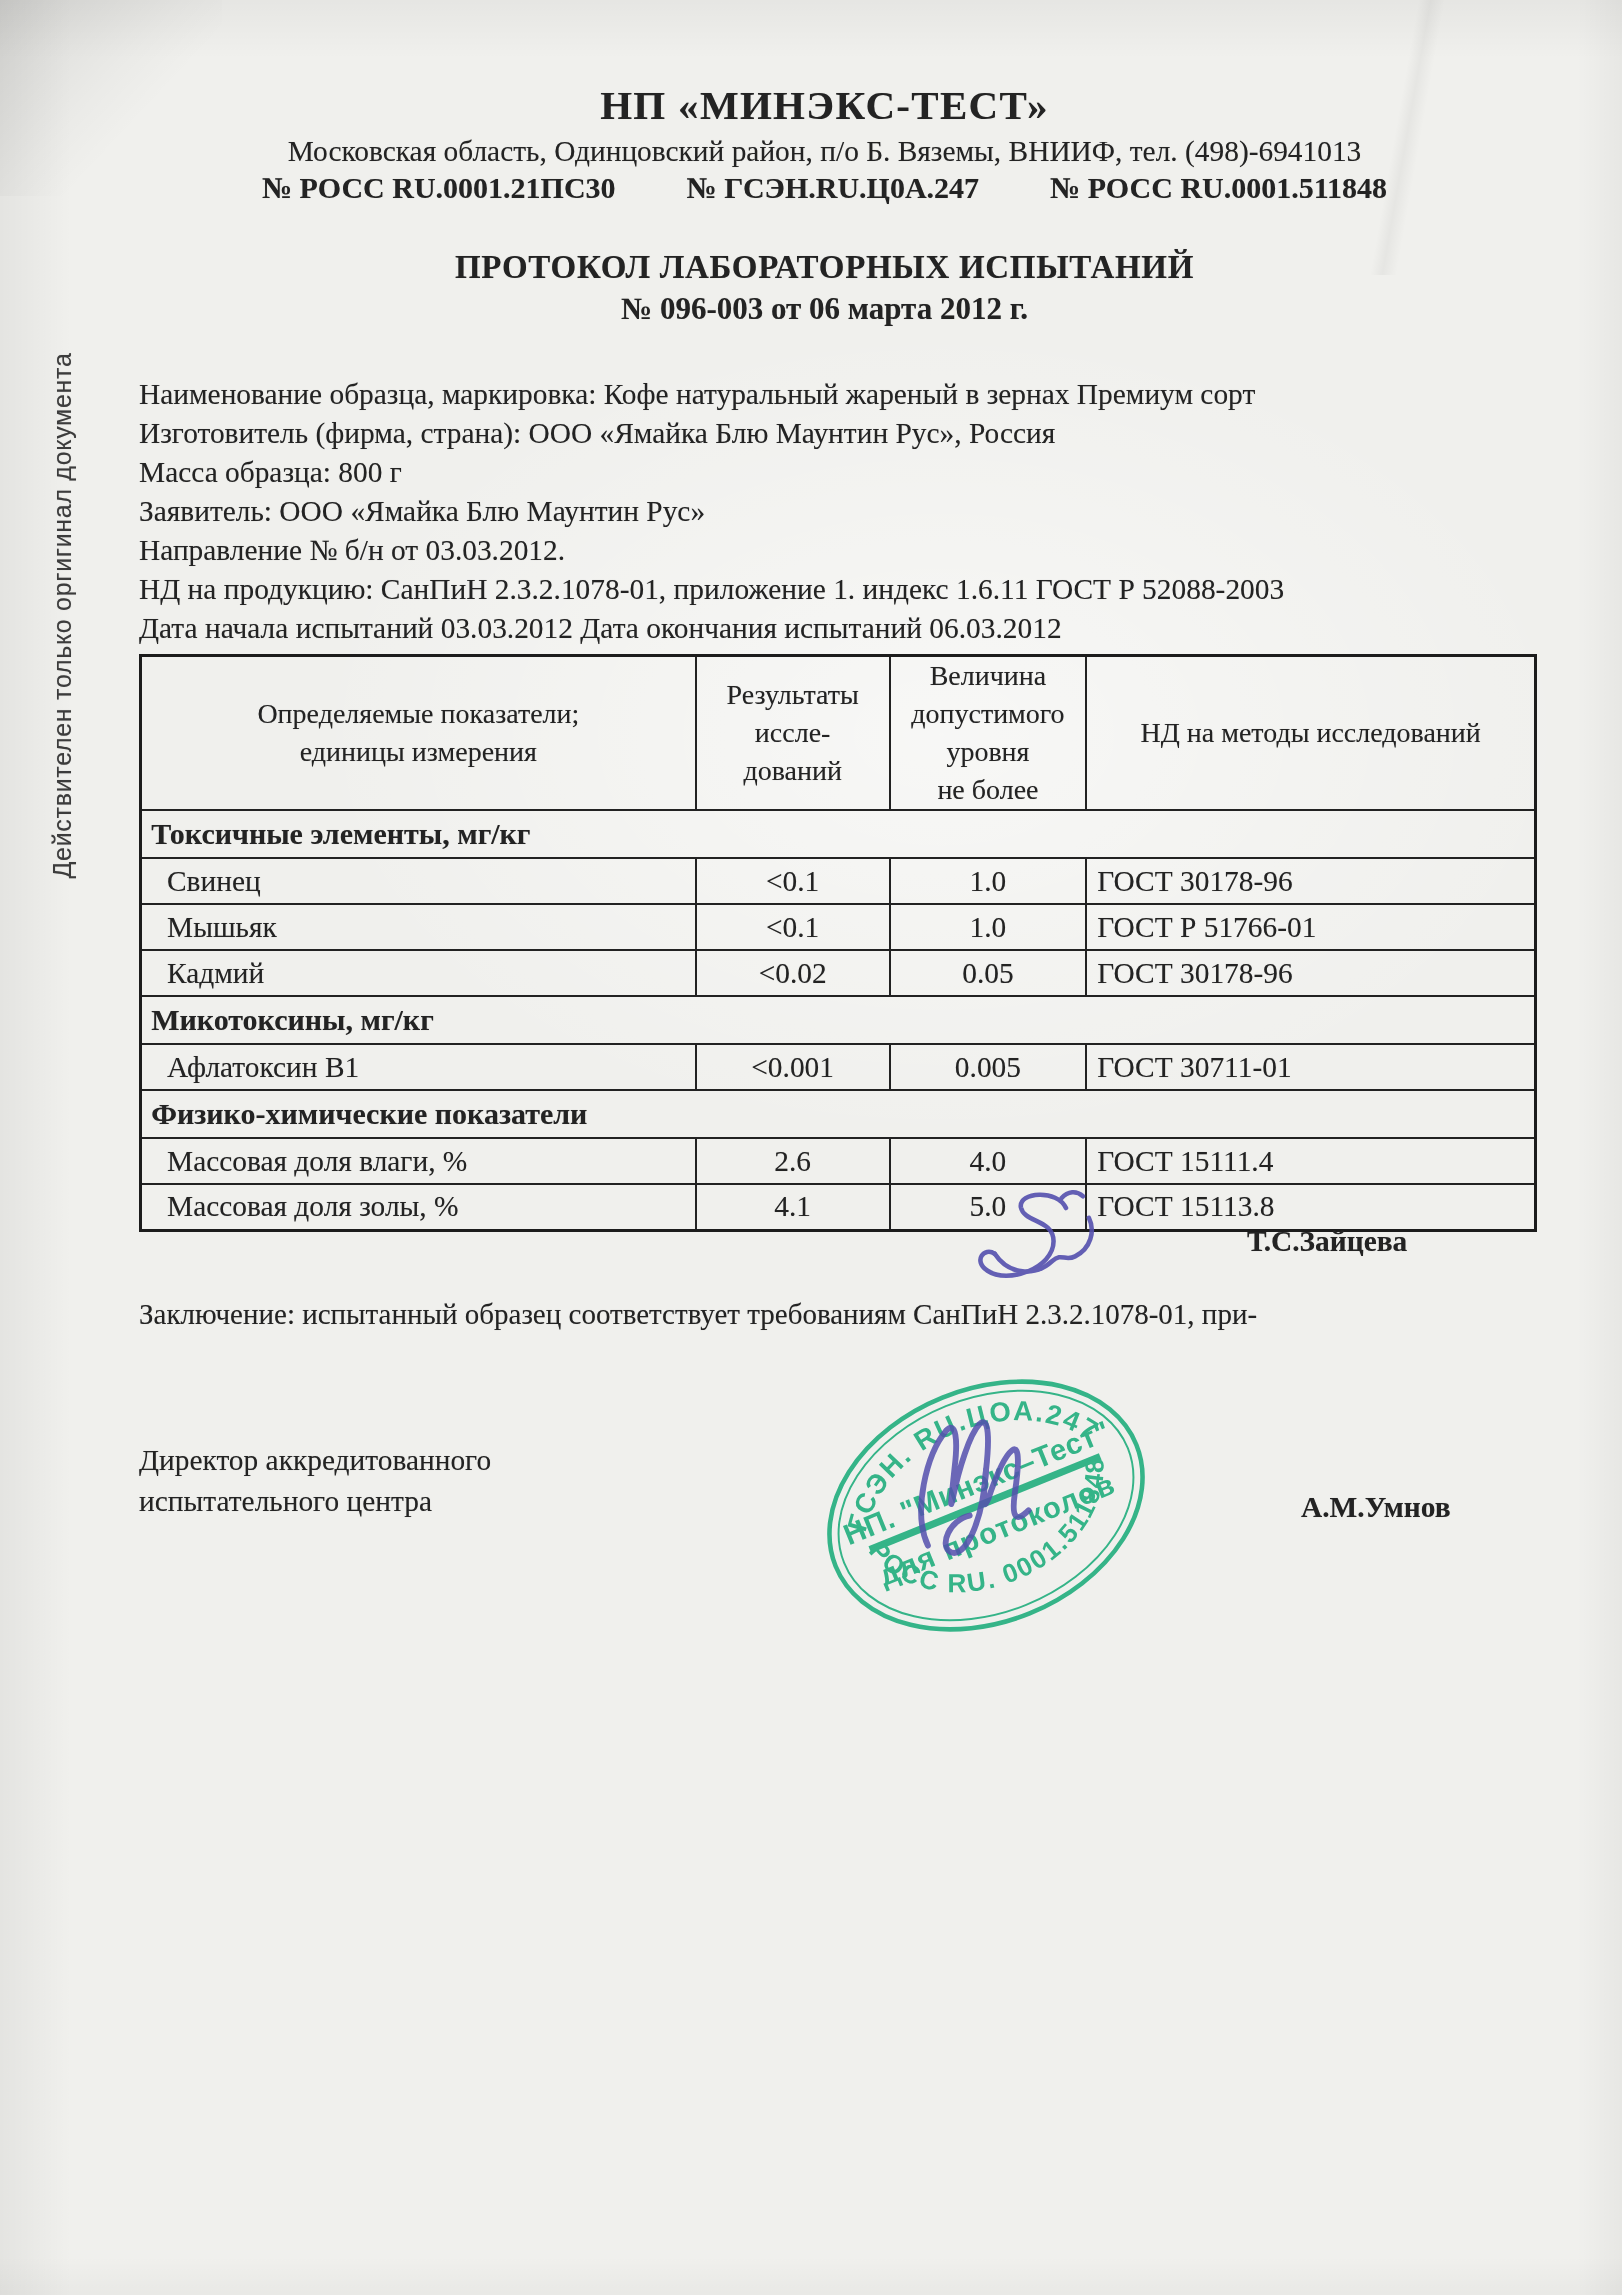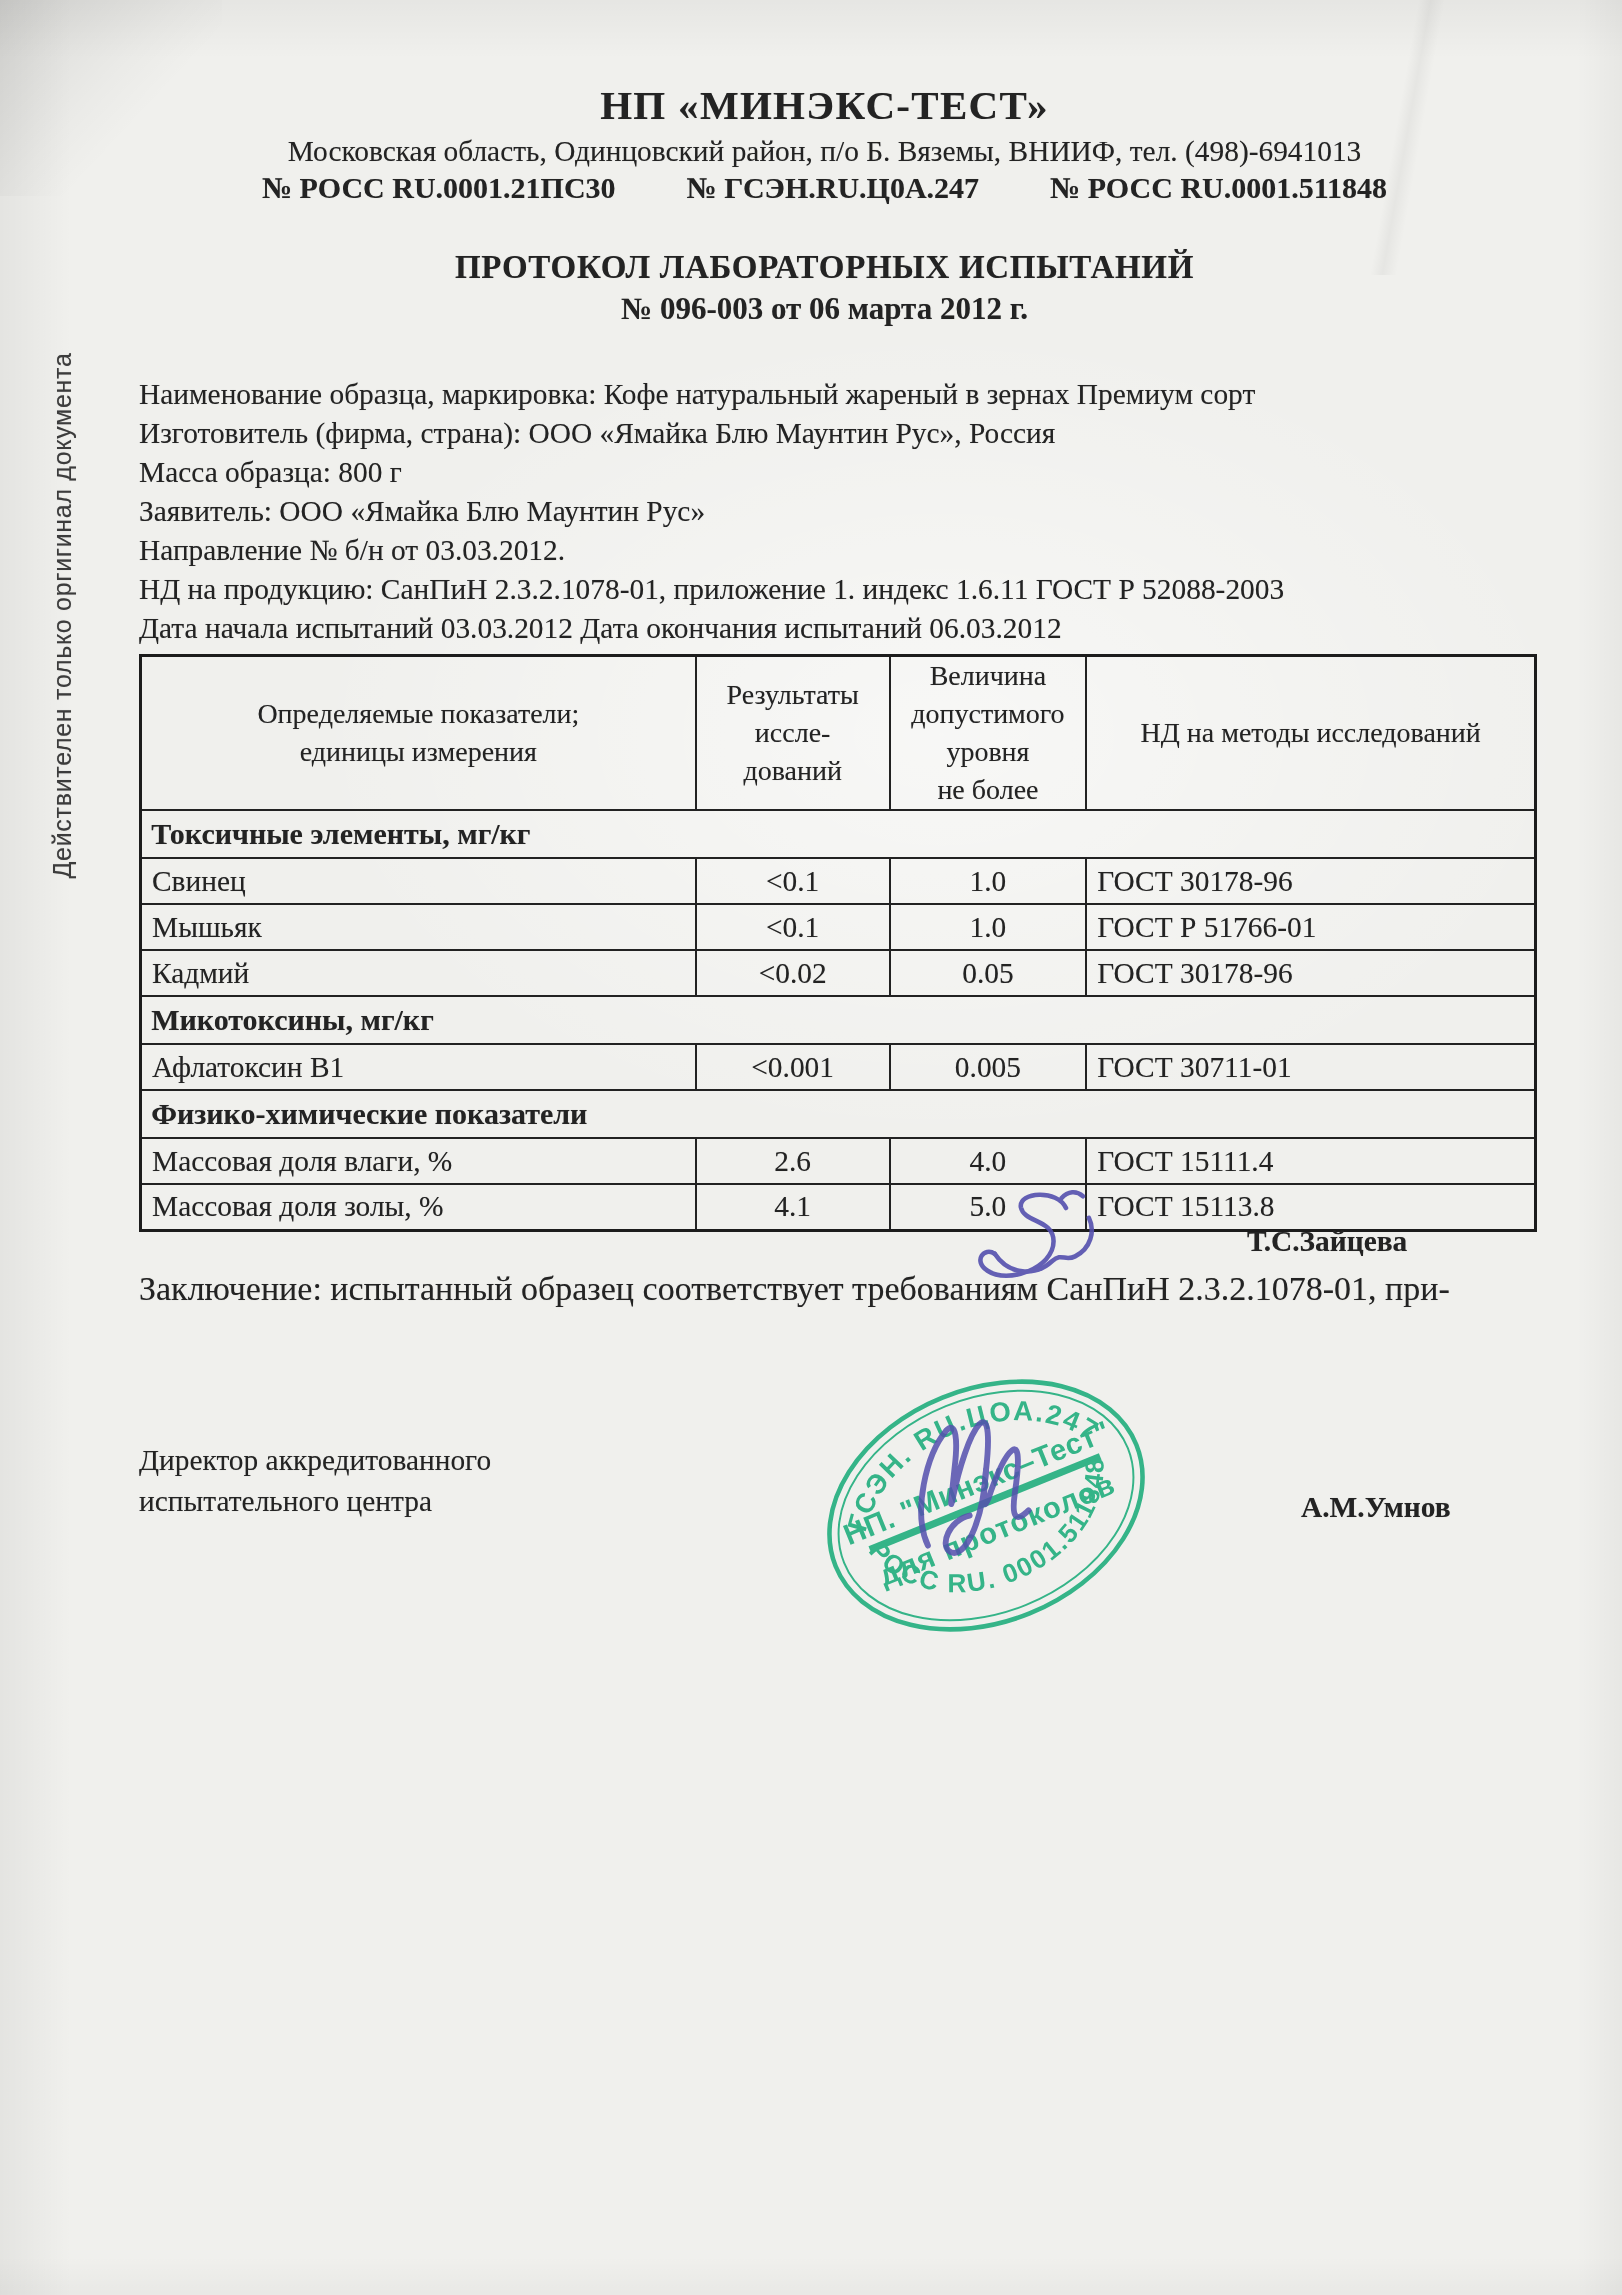--- a/index.html
+++ b/index.html
@@ -63,27 +63,27 @@
     border:2px solid #222; border-top-width:2.6px; border-bottom-width:2.6px;
     font-size:29.4px; color:#232323; text-shadow:0 0 0.7px rgba(50,50,50,0.35);
     vertical-align:middle;
   }
   .col-ind { width:39.8%; } .col-res { width:13.9%; } .col-lim { width:14.1%; } .col-met { width:32.2%; }
   tr.head-row  { height:123px; }
   tr.head-row td { font-size:28px; line-height:38px; text-align:center; white-space:pre-line; }
   tr.sec-row   { height:48px; }
   tr.sec-row td { font-weight:bold; font-size:30px; padding-left:9.2px; }
   tr.data-row  { height:46px; }
-  td.c-ind { padding-left:10px; }
+  td.c-ind { padding-left:25px; }
   td.c-res, td.c-lim { text-align:center; }
   td.c-met { padding-left:10px; }
 
   .resp-label { position:absolute; left:139px;  top:1225px; font-size:29.4px; font-weight:bold; }
   .resp-name  { position:absolute; left:1247px; top:1225px; font-size:29.4px; font-weight:bold; }
-  .conclusion { position:absolute; left:139px;  top:1268px; font-size:34px; line-height:41px;font-family:Liberation Serif, serif; }
+  .conclusion { position:absolute; left:139px;  top:1294px; font-size:29px; line-height:41px;font-family:Liberation Serif, serif; }
   .dir-label  { position:absolute; left:139px;  top:1440px; font-size:29.4px; font-weight:normal;
                 line-height:41px; white-space:pre-line; }
   .dir-name   { position:absolute; left:1301px; top:1491px; font-size:29.4px; font-weight:bold; }
 
   .sig-resp { position:absolute; left:932px; top:1175px; width:183px; height:151px; }
   .stamp    { position:absolute; left:816px; top:1381px; width:340px; height:249px;
               transform:rotate(-22deg); opacity:0.95; }
   .stamp text { font-family:"Liberation Sans","DejaVu Sans",sans-serif; }
   .sig-dir  { position:absolute; left:890px; top:1394px; width:196px; height:183px; }
 </style>

